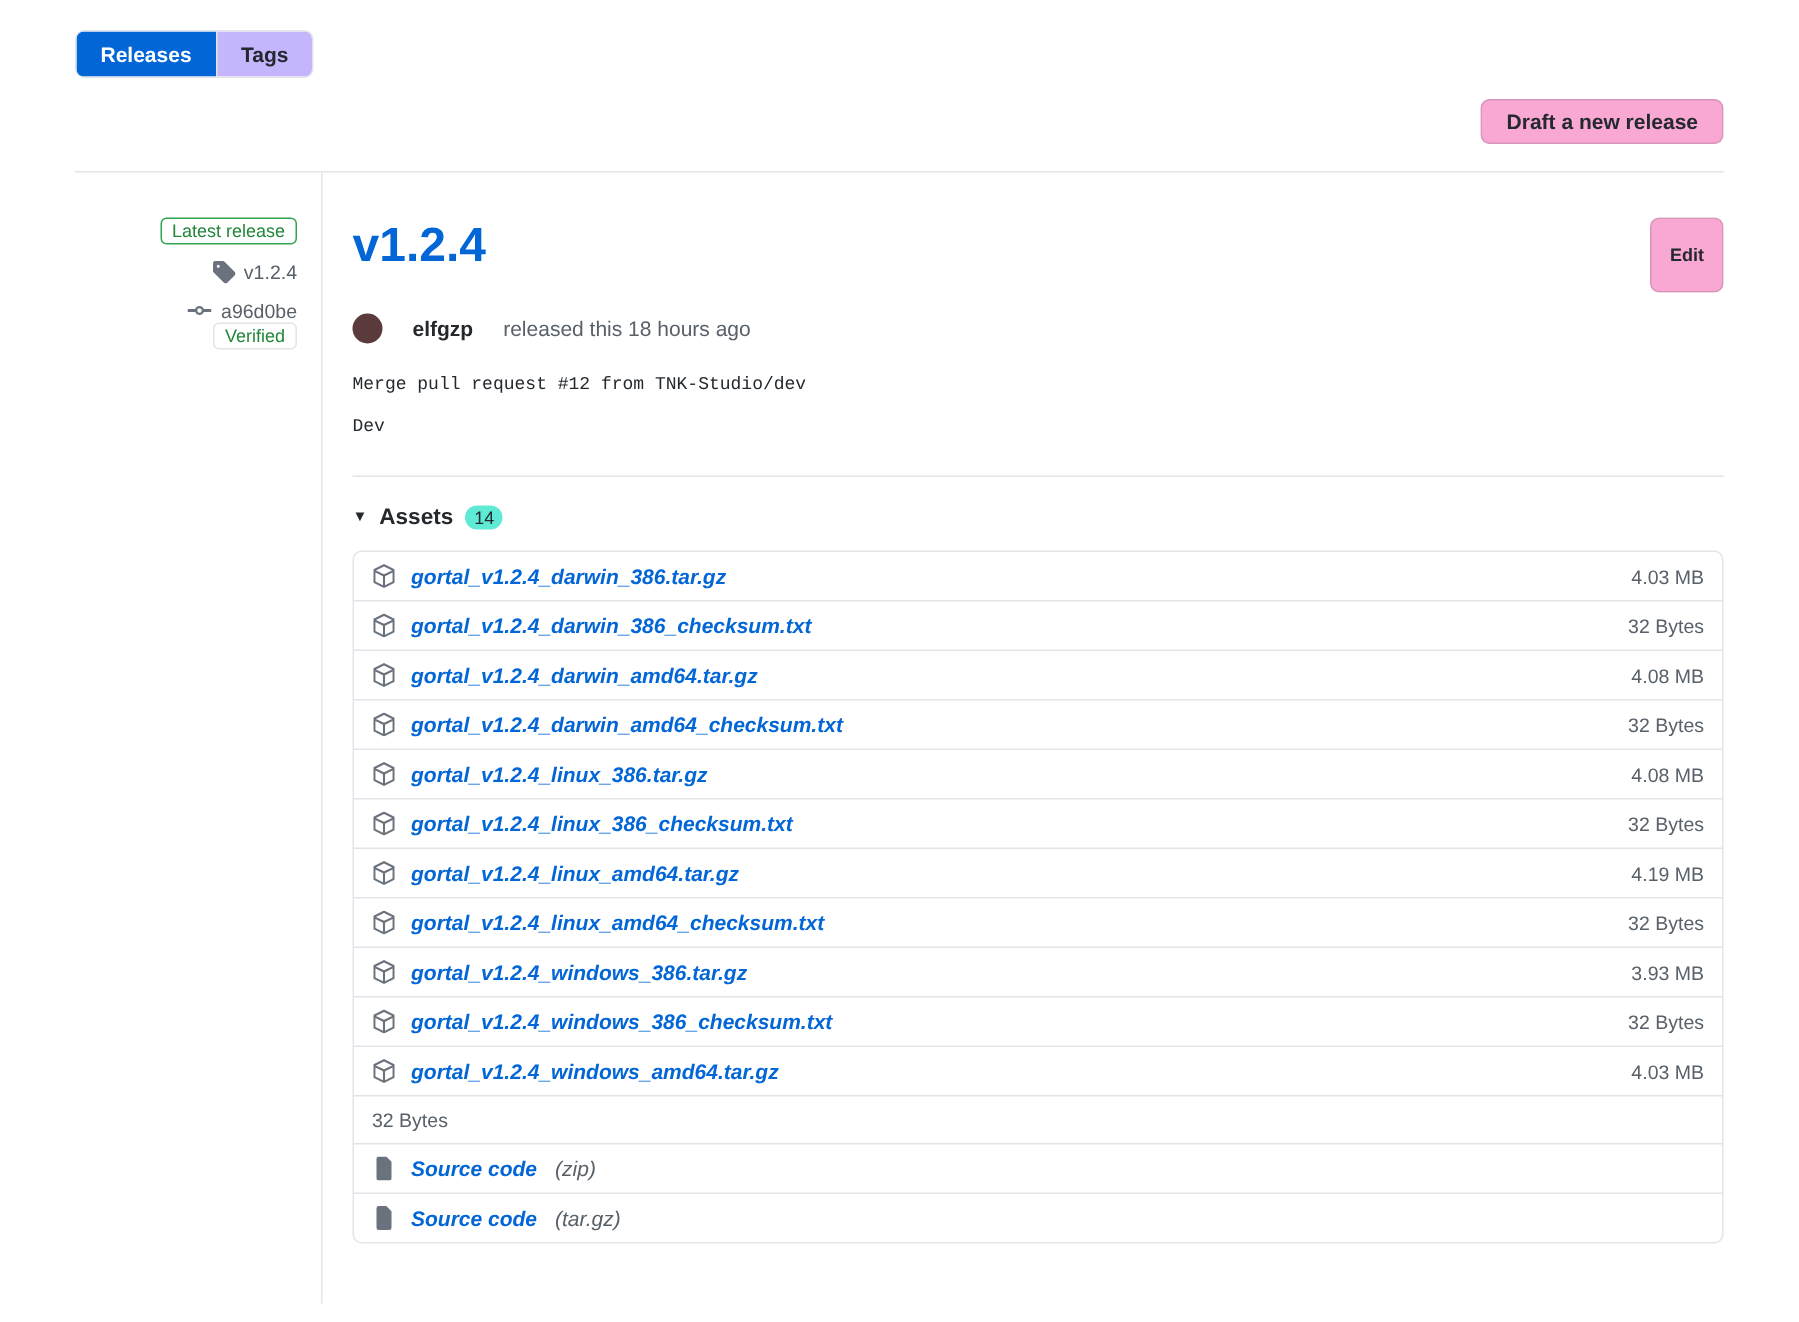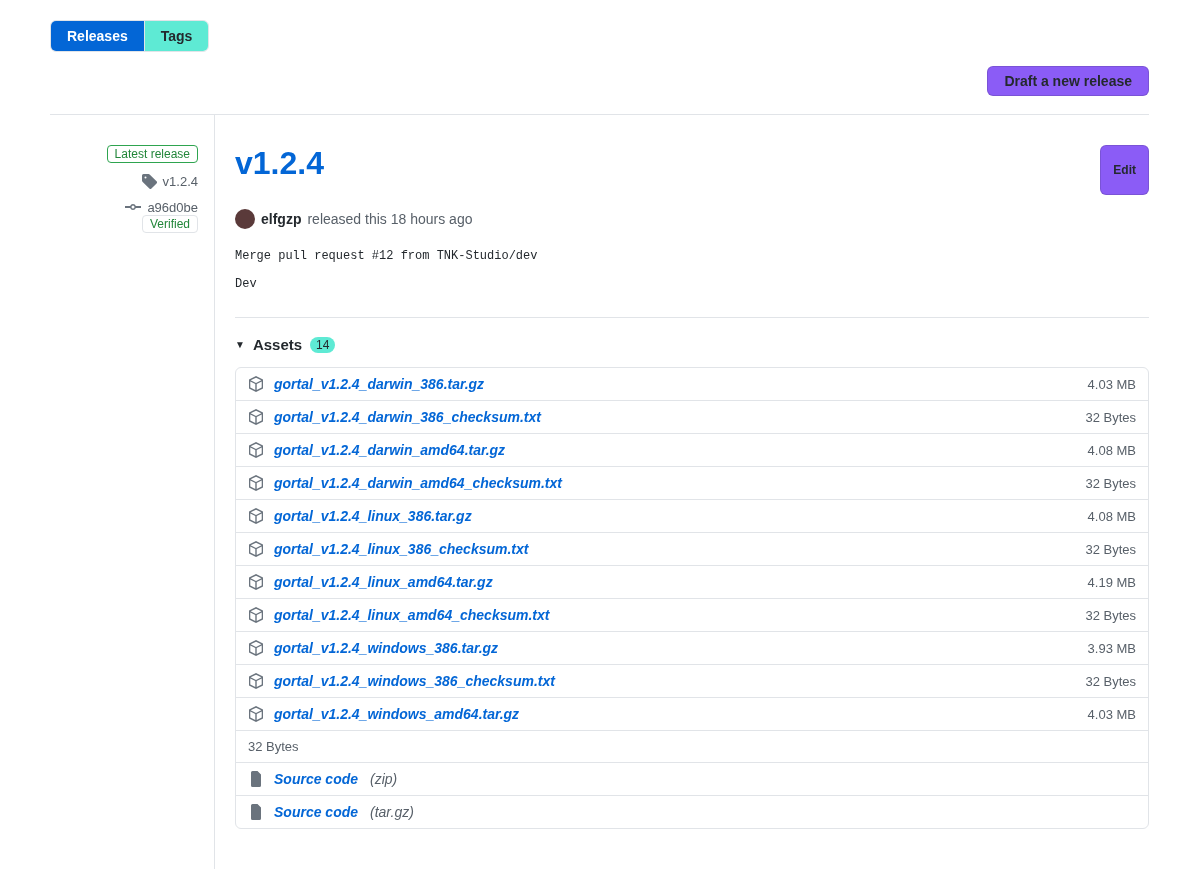--- a/index.html
+++ b/index.html
@@ -20,36 +20,36 @@
   display: flex;
   border: 1px solid #e1e4e8;
   border-radius: 6px;
   overflow: hidden;
 }
 .tab {
   padding: 7px 16px;
   font-size: 14px;
   font-weight: 600;
   cursor: pointer;
-  background: #5eead4;
+  background: #c4b5fd;
   color: #24292e;
   border: none;
 }
 .tab + .tab { border-left: 1px solid #e1e4e8; }
 .tab.active {
   background: #0366d6;
   color: #fff;
 }
 .draft-btn-wrap {
   display: flex;
   justify-content: flex-end;
   margin-top: 14px;
 }
 .btn {
-  background: #8b5cf6;
+  background: #f9a8d4;
   border: 1px solid rgba(27,31,35,0.15);
   border-radius: 6px;
   padding: 6px 16px;
   font-size: 14px;
   font-weight: 600;
   color: #24292e;
   cursor: pointer;
 }
 .btn-small {
   padding: 17px 12px;
@@ -105,21 +105,21 @@
 }
 .release-title {
   font-size: 32px;
   font-weight: 600;
   color: #0366d6;
   cursor: pointer;
 }
 .byline {
   display: flex;
   align-items: center;
-  gap: 6px;
+  gap: 20px;
   margin-top: 14px;
   font-size: 14px;
   color: #586069;
 }
 .avatar {
   width: 20px;
   height: 20px;
   border-radius: 50%;
   background: #5a3a3a;
   display: inline-block;

